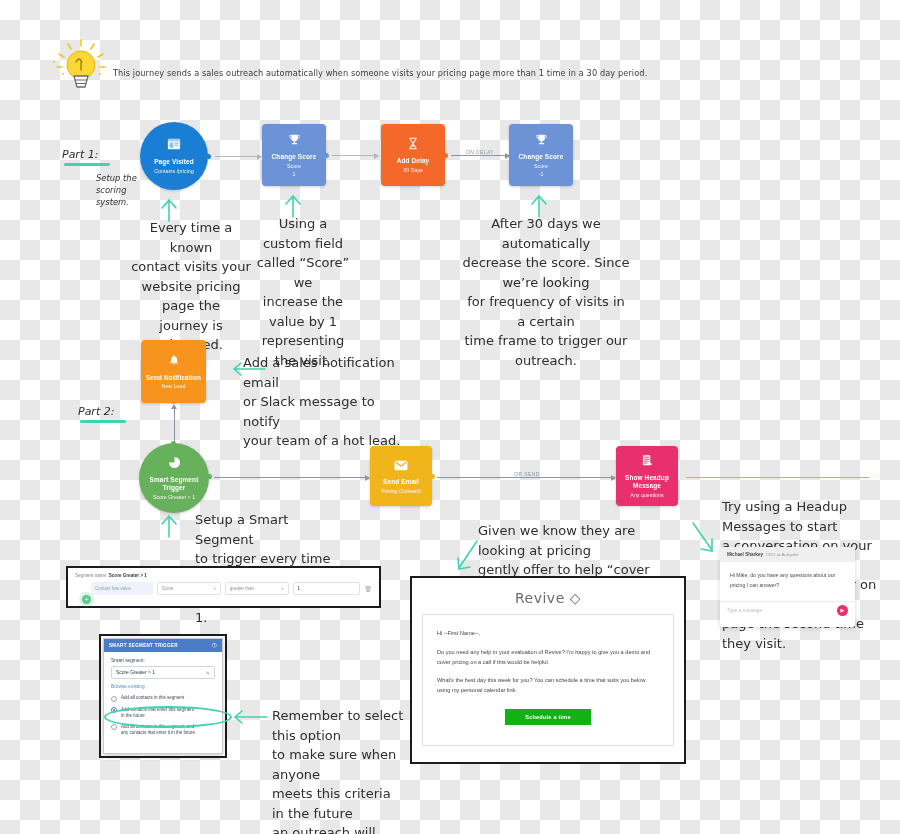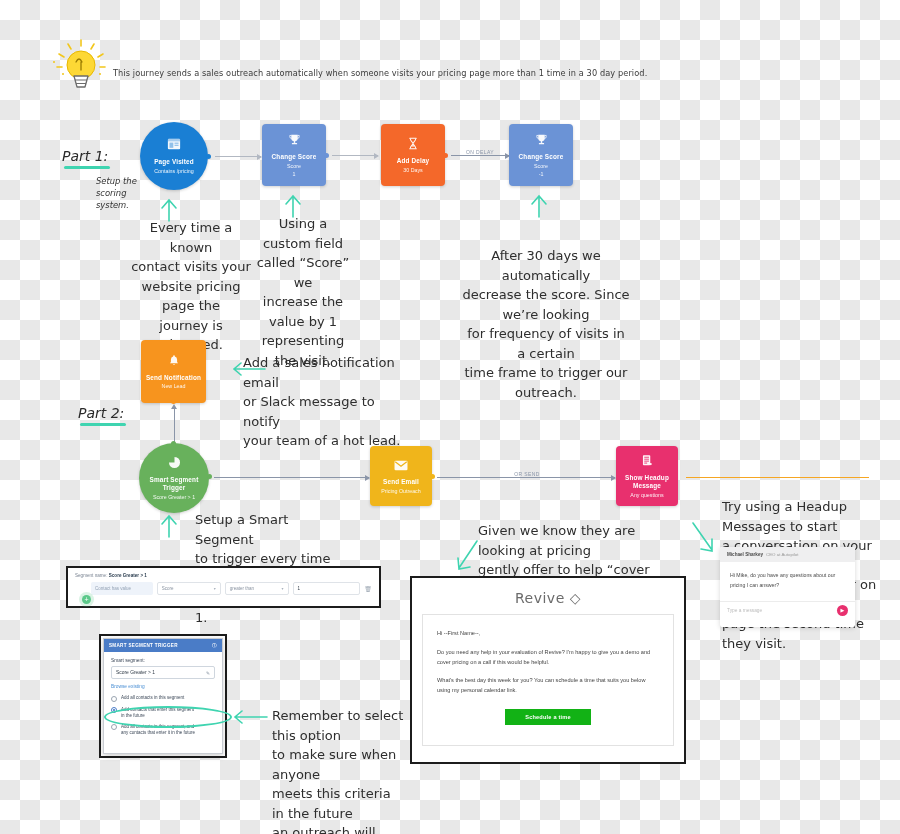--- a/index.html
+++ b/index.html
@@ -27,21 +27,21 @@
   }
   .flame { display:inline-block; transform: translateY(2px); font-size: 16px; }
   .h-sub {
     position: absolute; left: 63px; top: 30px;
     font-family: "DejaVu Sans", sans-serif;
     font-size: 8.2px; color: #3b3b3b; white-space: nowrap; letter-spacing: .1px;
   }
 
   
   .part-label { position: absolute; font-family: "DejaVu Sans", sans-serif; }
-  .part-title { font-size: 14px; color: #2b2b2b; font-style: italic; }
+  .part-title { font-size: 11px; color: #2b2b2b; font-style: italic; }
   .part-underline { width: 46px; height: 2.5px; background: #3fd4b0; margin: 2px 0 6px 2px; border-radius: 2px; }
   .part-body { font-size: 8.4px; color: #333; line-height: 1.45; font-style: italic; }
 
   
   .node {
     position: absolute; display: flex; flex-direction: column;
     align-items: center; justify-content: center; color: #fff; text-align: center;
     box-shadow: 0 1px 3px rgba(0,0,0,.18);
   }
   .node .n-ico { margin-bottom: 3px; opacity: .95; }
@@ -267,21 +267,21 @@
   </svg>
 
   <div class="ann c" style="left:131px; top:218px; width:120px; white-space:pre-line;">Every time a known
 contact visits your
 website pricing page the
 journey is triggered.</div>
   <div class="ann c" style="left:253px; top:214px; width:100px; white-space:pre-line;">Using a custom field
 called “Score” we
 increase the value by 1
 representing the visit.</div>
-  <div class="ann c" style="left:462px; top:214px; width:168px; white-space:pre-line;margin-top:32px;">After 30 days we automatically
+  <div class="ann c" style="left:462px; top:214px; width:168px; white-space:pre-line;">After 30 days we automatically
 decrease the score. Since we’re looking
 for frequency of visits in a certain
 time frame to trigger our outreach.</div>
 
   <div class="part-label" style="left:78px; top:405px; width:86px;">
     <div class="part-title">Part 2:</div>
     <div class="part-underline"></div>
   </div>
 
   <div class="node sq" style="left:141px; top:340px; width:65px; height:63px; background:#f7941e;">

